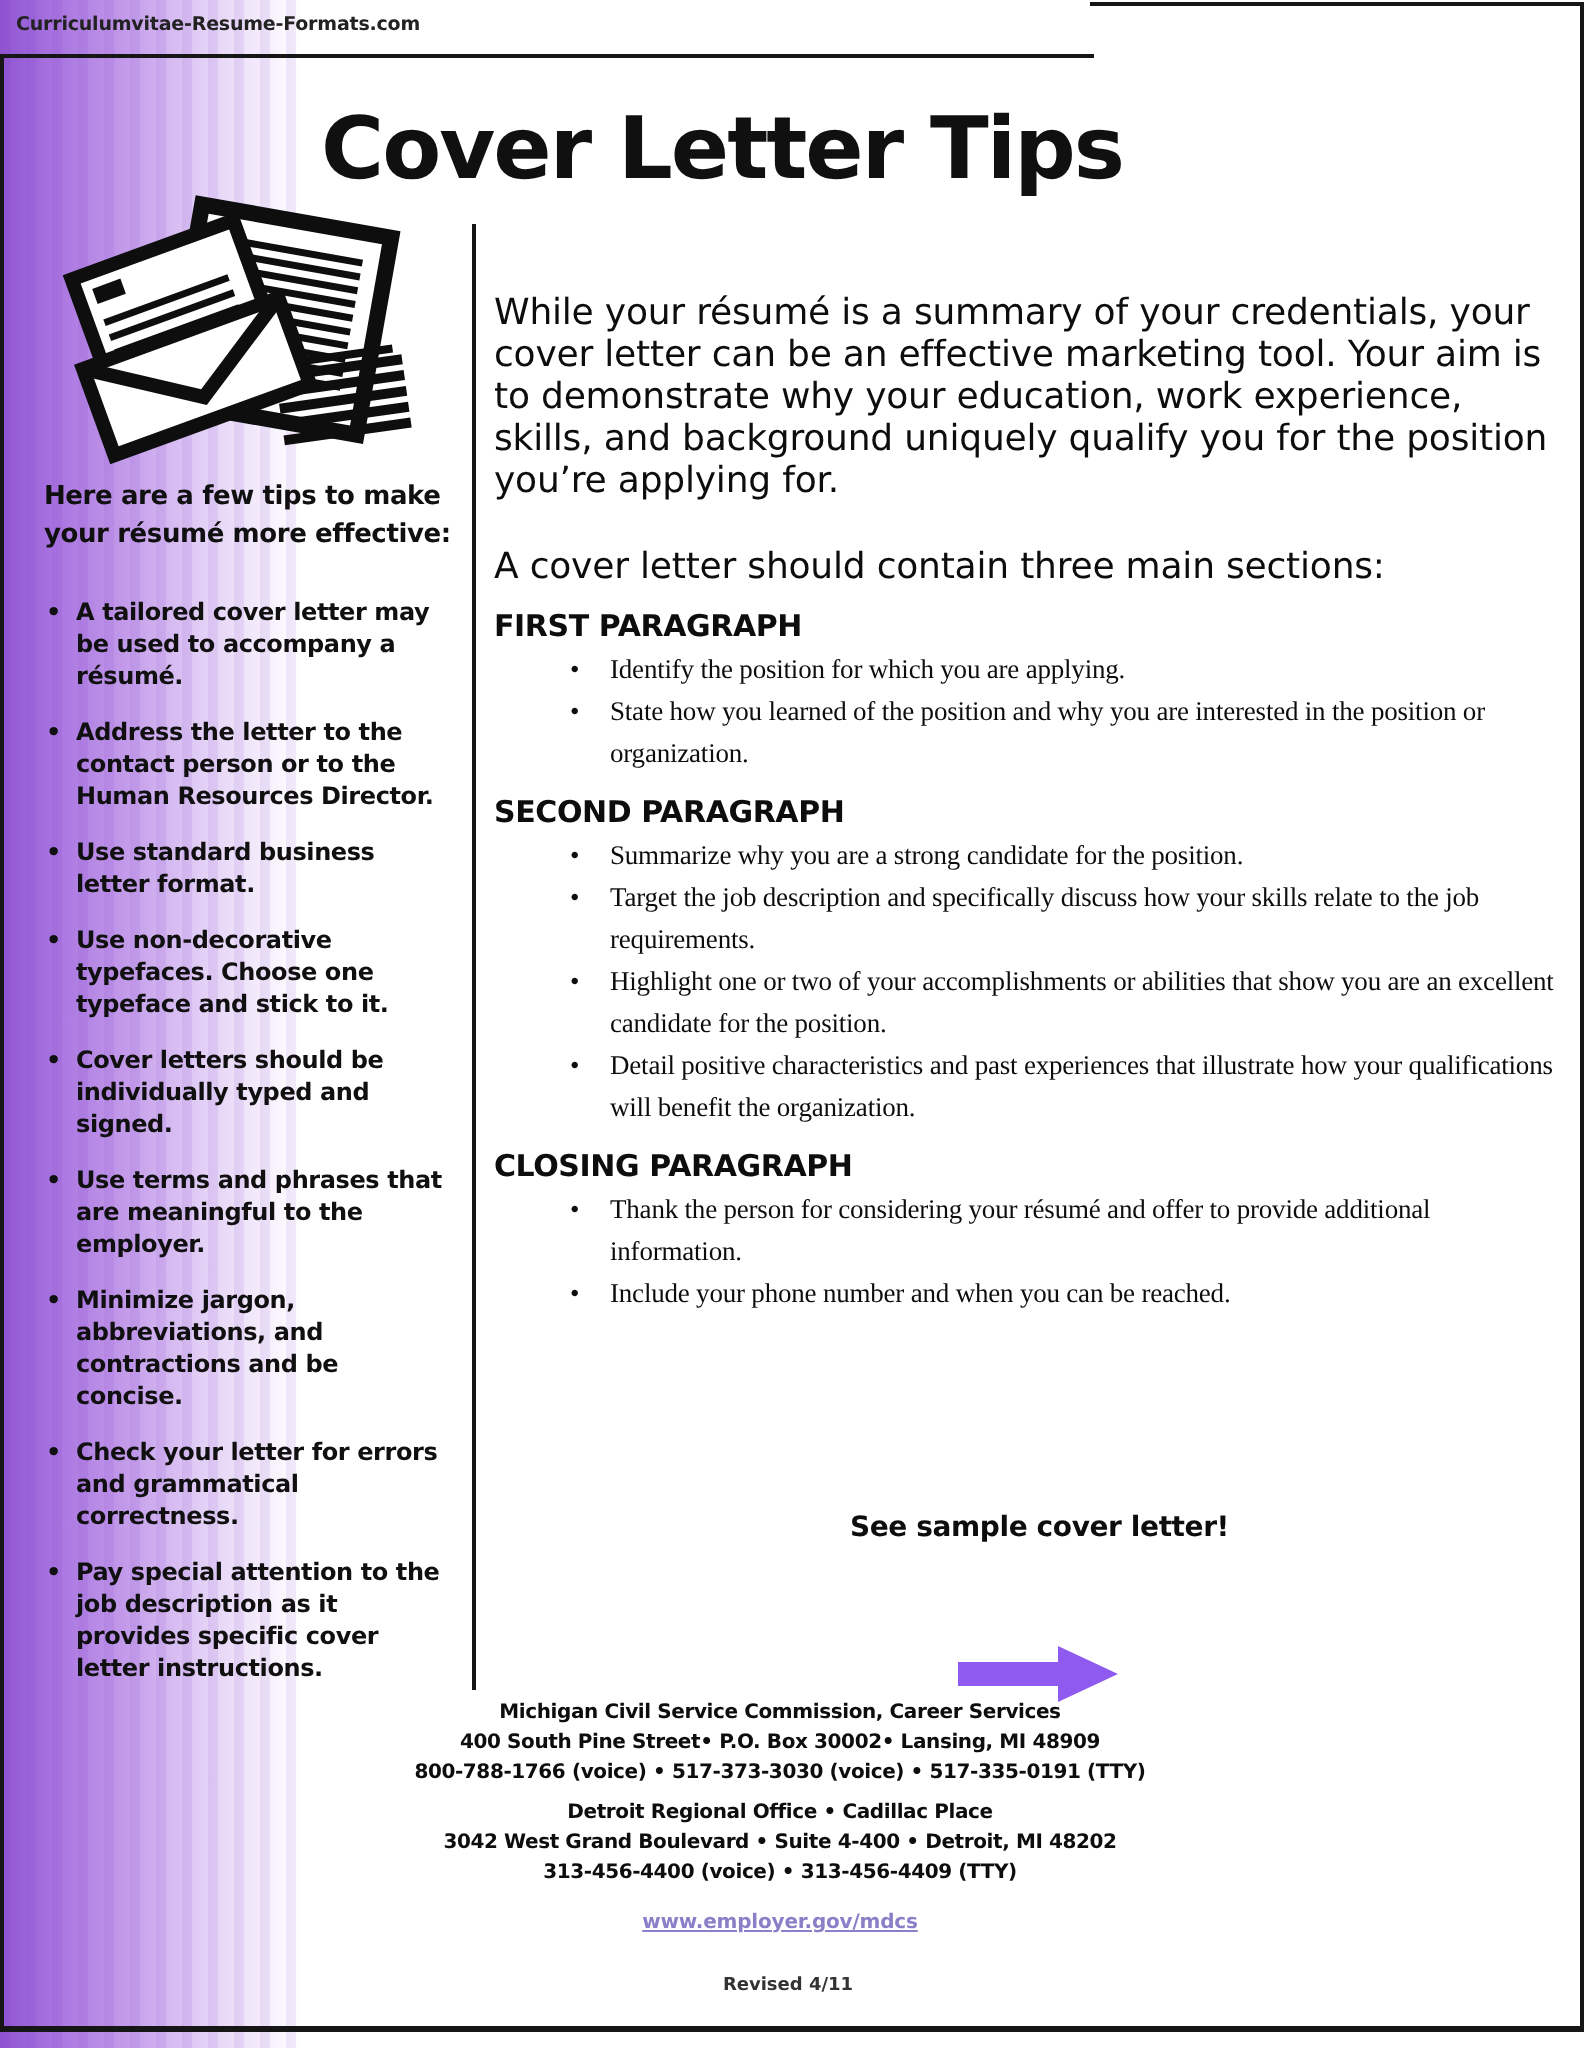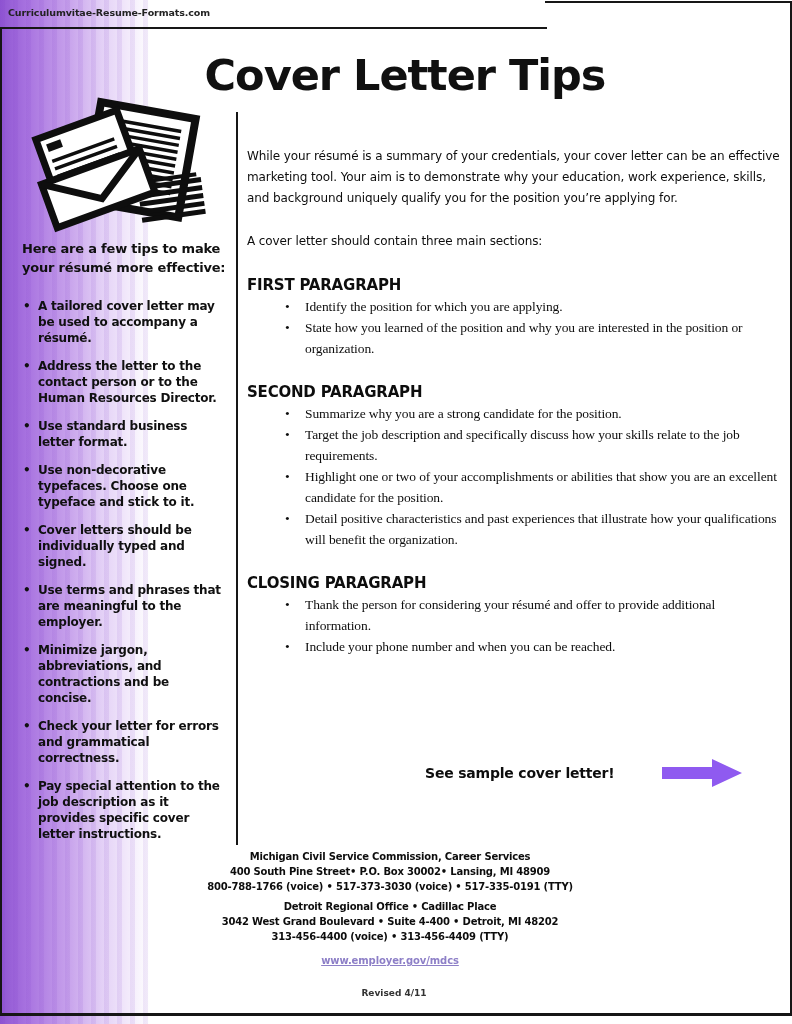--- a/index.html
+++ b/index.html
@@ -23,53 +23,53 @@
   .frame-left{top:27px;left:0;width:2px;bottom:8px;}
   .frame-right{top:1px;right:0;width:2px;bottom:8px;}
   .frame-bottom{bottom:8px;left:0;right:0;height:3px;}
 
   .watermark{
     position:absolute;left:8px;top:7px;
     font-size:9.5px;font-weight:600;letter-spacing:-.1px;color:#222;
   }
   .title{
     position:absolute;left:0;top:50px;width:722px;margin:0;
-    text-align:center;font-size:43px;font-weight:700;letter-spacing:-1px;color:#101010;padding-left:44px;
+    text-align:center;font-size:43px;font-weight:700;letter-spacing:-1px;color:#101010;
   }
   .clipart{position:absolute;left:22px;top:108px;overflow:visible;}
 
   .divider{position:absolute;left:236px;top:112px;width:2px;height:733px;background:#161616;}
 
   
   .sidebar{position:absolute;left:12px;top:240px;width:214px;}
   .side-head{
     margin:0;padding-left:10px;font-size:13px;font-weight:700;line-height:1.45;
     letter-spacing:-.2px;color:#101010;
   }
   .side-list{list-style:none;margin:0;padding:0;position:absolute;top:58px;left:0;width:214px;}
   .side-list li{
     position:relative;padding-left:26px;margin-bottom:12px;
     font-size:12px;font-weight:700;line-height:16px;letter-spacing:-.2px;color:#101010;
   }
   .side-list li::before{content:"•";position:absolute;left:11px;top:0;}
 
   
   .main{position:absolute;left:247px;top:146px;width:536px;}
-  .main p{margin:0;font-size:12px;line-height:21px;letter-spacing:-.1px;color:#0d0d0d;}
+  .main p{margin:0;font-size:18px;line-height:21px;letter-spacing:-.1px;color:#0d0d0d;}
   .main .lead{margin-top:22px;}
-  .main h2{margin:24px 0 2px 0;font-size:15px;font-weight:700;letter-spacing:-.2px;color:#0d0d0d;}
+  .main h2{margin:10px 0 2px 0;font-size:15px;font-weight:700;letter-spacing:-.2px;color:#0d0d0d;}
   .main ul{list-style:none;margin:0;padding:0 0 0 38px;font-family:Liberation Serif, serif;}
   .main ul li{
     position:relative;padding-left:20px;font-size:13.5px;line-height:21px;
     letter-spacing:-.1px;color:#0d0d0d;
   }
   .main ul li::before{content:"•";position:absolute;left:0;top:0;}
 
   
-  .cta{position:absolute;left:425px;top:756px;display:flex;align-items:center;gap:48px;}
+  .cta{position:absolute;left:425px;top:756px;display:flex;align-items:center;gap:48px;flex-direction:column;}
   .cta-text{font-size:14px;font-weight:700;letter-spacing:-.2px;color:#0d0d0d;}
   .arrow{display:block;}
   .arrow polygon{fill:var(--accent-purple,#8f5af0);}
 
   
   .footer{position:absolute;left:0;right:12px;top:849px;text-align:center;}
   .f-block{margin-bottom:5px;}
   .f-block div{font-size:10px;font-weight:700;line-height:15px;letter-spacing:-.2px;color:#0d0d0d;}
   .f-link{
     display:inline-block;margin-top:3px;font-size:10px;font-weight:600;

